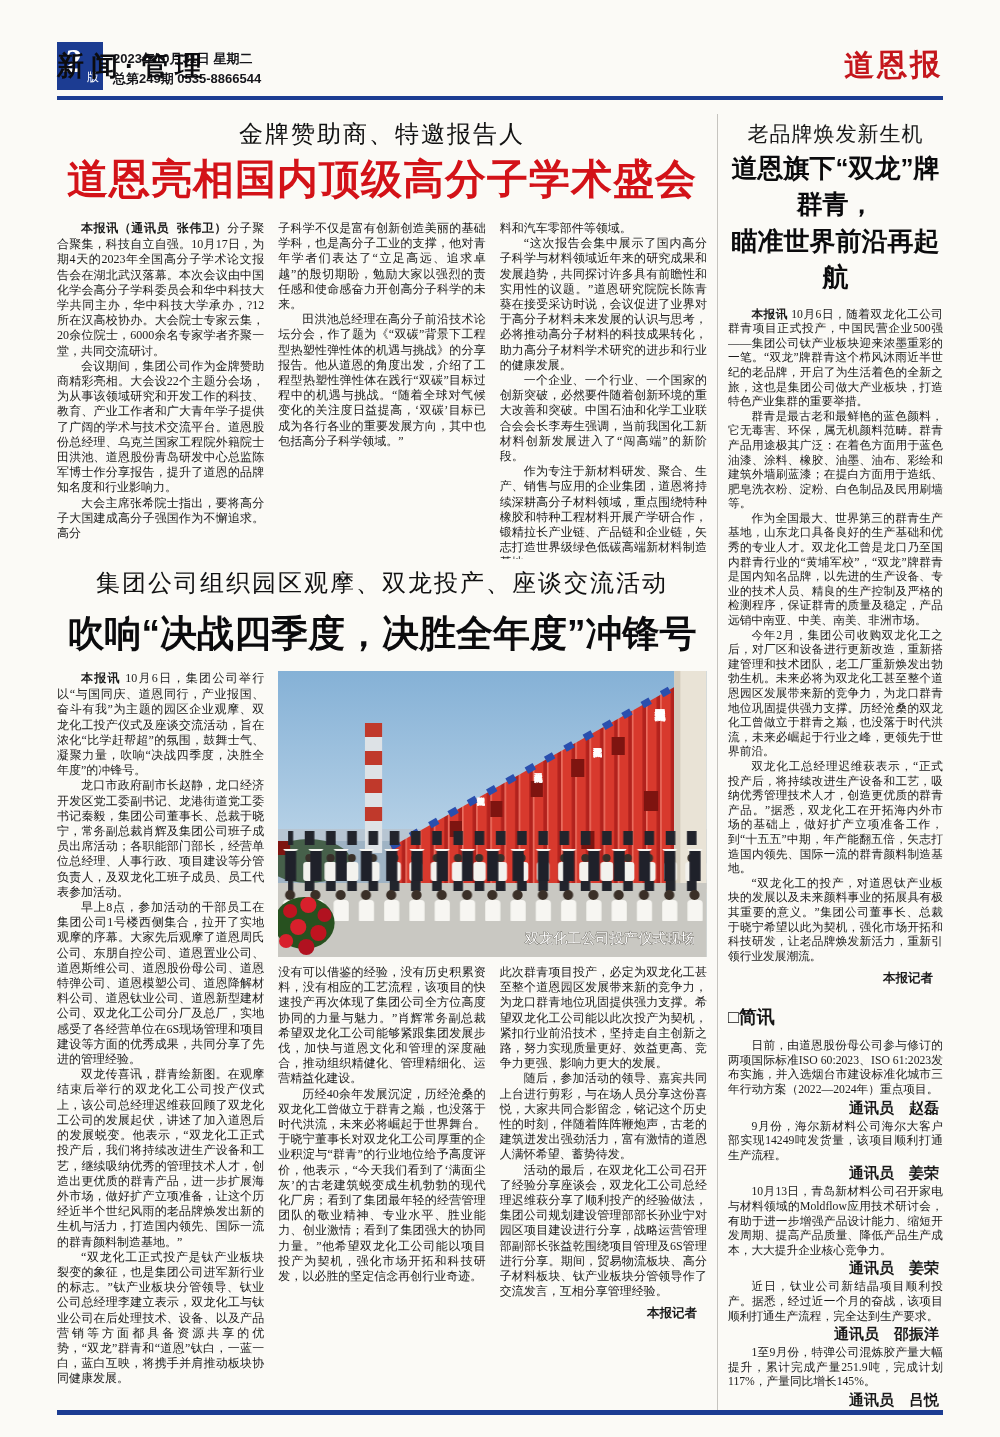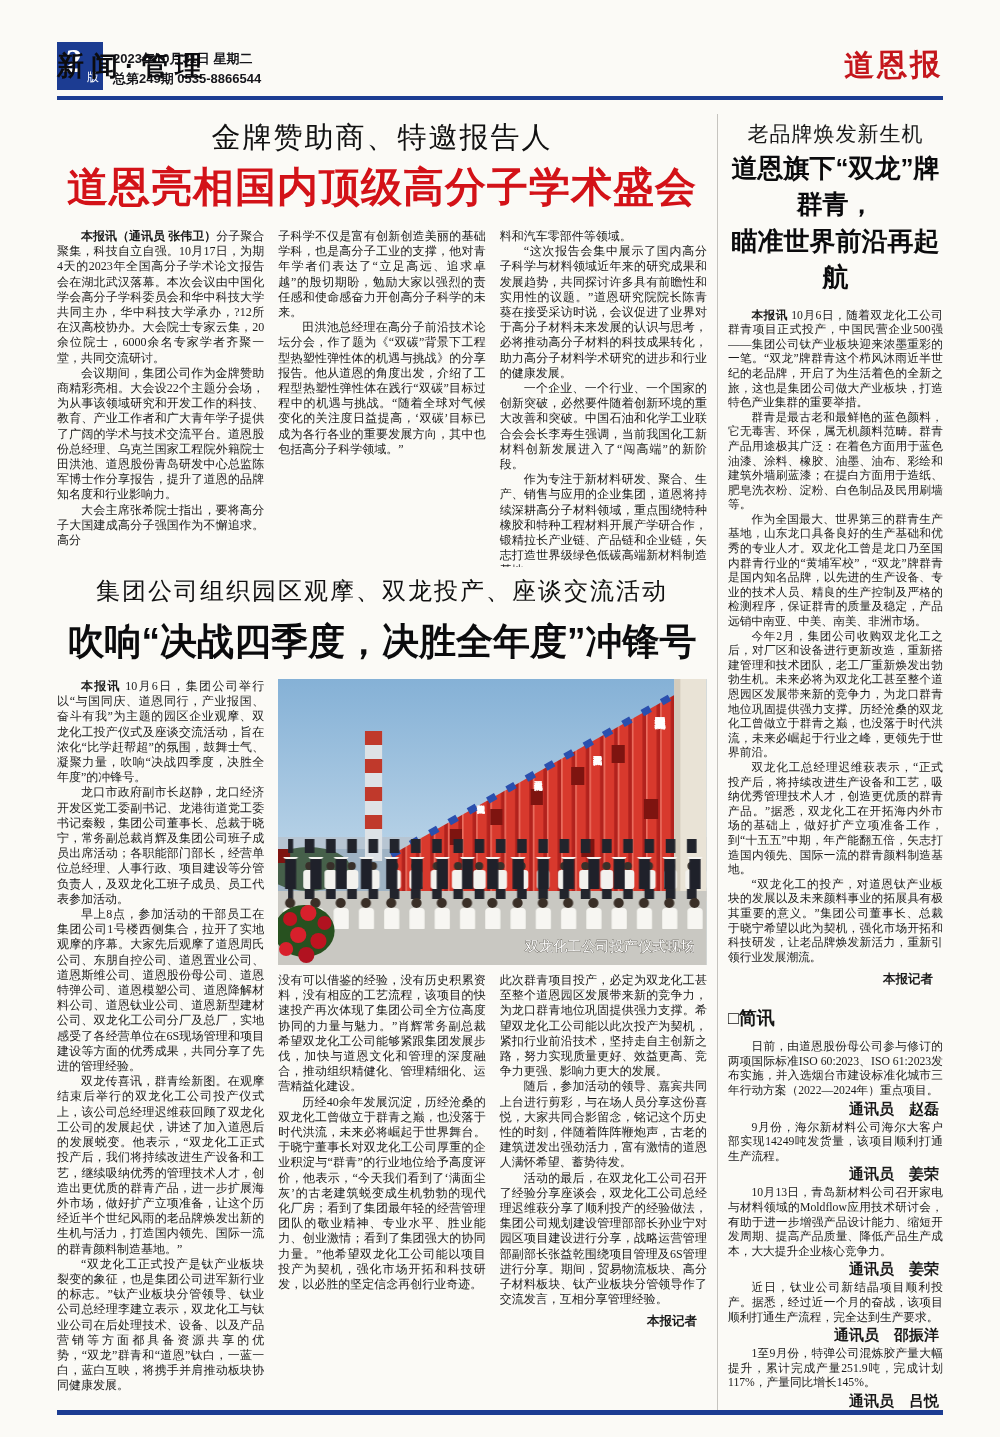--- a/index.html
+++ b/index.html
@@ -18,32 +18,32 @@
   .masthead{margin-left:auto;font-size:30px;font-weight:bold;color:#c4161c;letter-spacing:3px;
          transform:rotate(-1deg);padding-bottom:4px;z-index:2;}
   .rule-top{height:4px;background:#1c3c92;margin-top:6px;}
   .rule-bottom{position:absolute;left:57px;right:57px;bottom:22px;height:5px;background:#1c3c92;}
   
   .content{display:flex;gap:10px;margin-top:10px;}
   .main{width:650px;flex:0 0 auto;}
   .vrule{width:1px;background:#c6c4bf;margin-top:4px;}
   .side{flex:1;min-width:0;height:1300px;overflow:hidden;}
   
-  .kicker{text-align:center;font-size:29px;letter-spacing:2px;color:#111;margin:8px 0 2px;}
+  .kicker{text-align:center;font-size:24px;letter-spacing:2px;color:#111;margin:8px 0 2px;}
   .headline-red{text-align:center;color:#d31218;font-family:"Liberation Sans",sans-serif;
         font-weight:bold;font-size:41px;letter-spacing:1px;margin:2px 0 14px;white-space:nowrap;}
   .headline-black{text-align:center;color:#0b0b0d;font-family:"Liberation Sans",sans-serif;
         font-weight:bold;font-size:37px;margin:10px 0 12px;white-space:nowrap;}
   .side-kicker{text-align:center;font-size:21px;letter-spacing:1px;margin:10px 0 2px;}
   .side-headline{text-align:center;font-family:"Liberation Sans",sans-serif;font-weight:bold;
         font-size:26px;line-height:1.4;color:#0b0b0d;margin:2px 0 12px;}
   .col,.sidebody{text-align:justify;}
   .para{margin:0;font-size:12px;line-height:15.2px;}
   .para.ind{text-indent:2em;}
-  .para b{font-family:Liberation Sans, sans-serif;}
+  .para b{font-family:Liberation Mono, monospace;}
   .side .para{font-size:11.7px;line-height:14.6px;}
   .byline{margin:6px 10px 0 0;text-align:right;font-family:"Liberation Sans",sans-serif;
         font-weight:bold;font-size:12.5px;}
   
   .cols3{display:grid;grid-template-columns:repeat(3,1fr);gap:0 14px;height:338px;overflow:hidden;}
   
   .mid-body{display:grid;grid-template-columns:repeat(3,1fr);grid-template-rows:286px auto;
         gap:8px 14px;height:716px;overflow:hidden;margin-top:2px;}
   .mid-col1{grid-column:1;grid-row:1/3;}
   .photo{grid-column:2/4;grid-row:1;}

